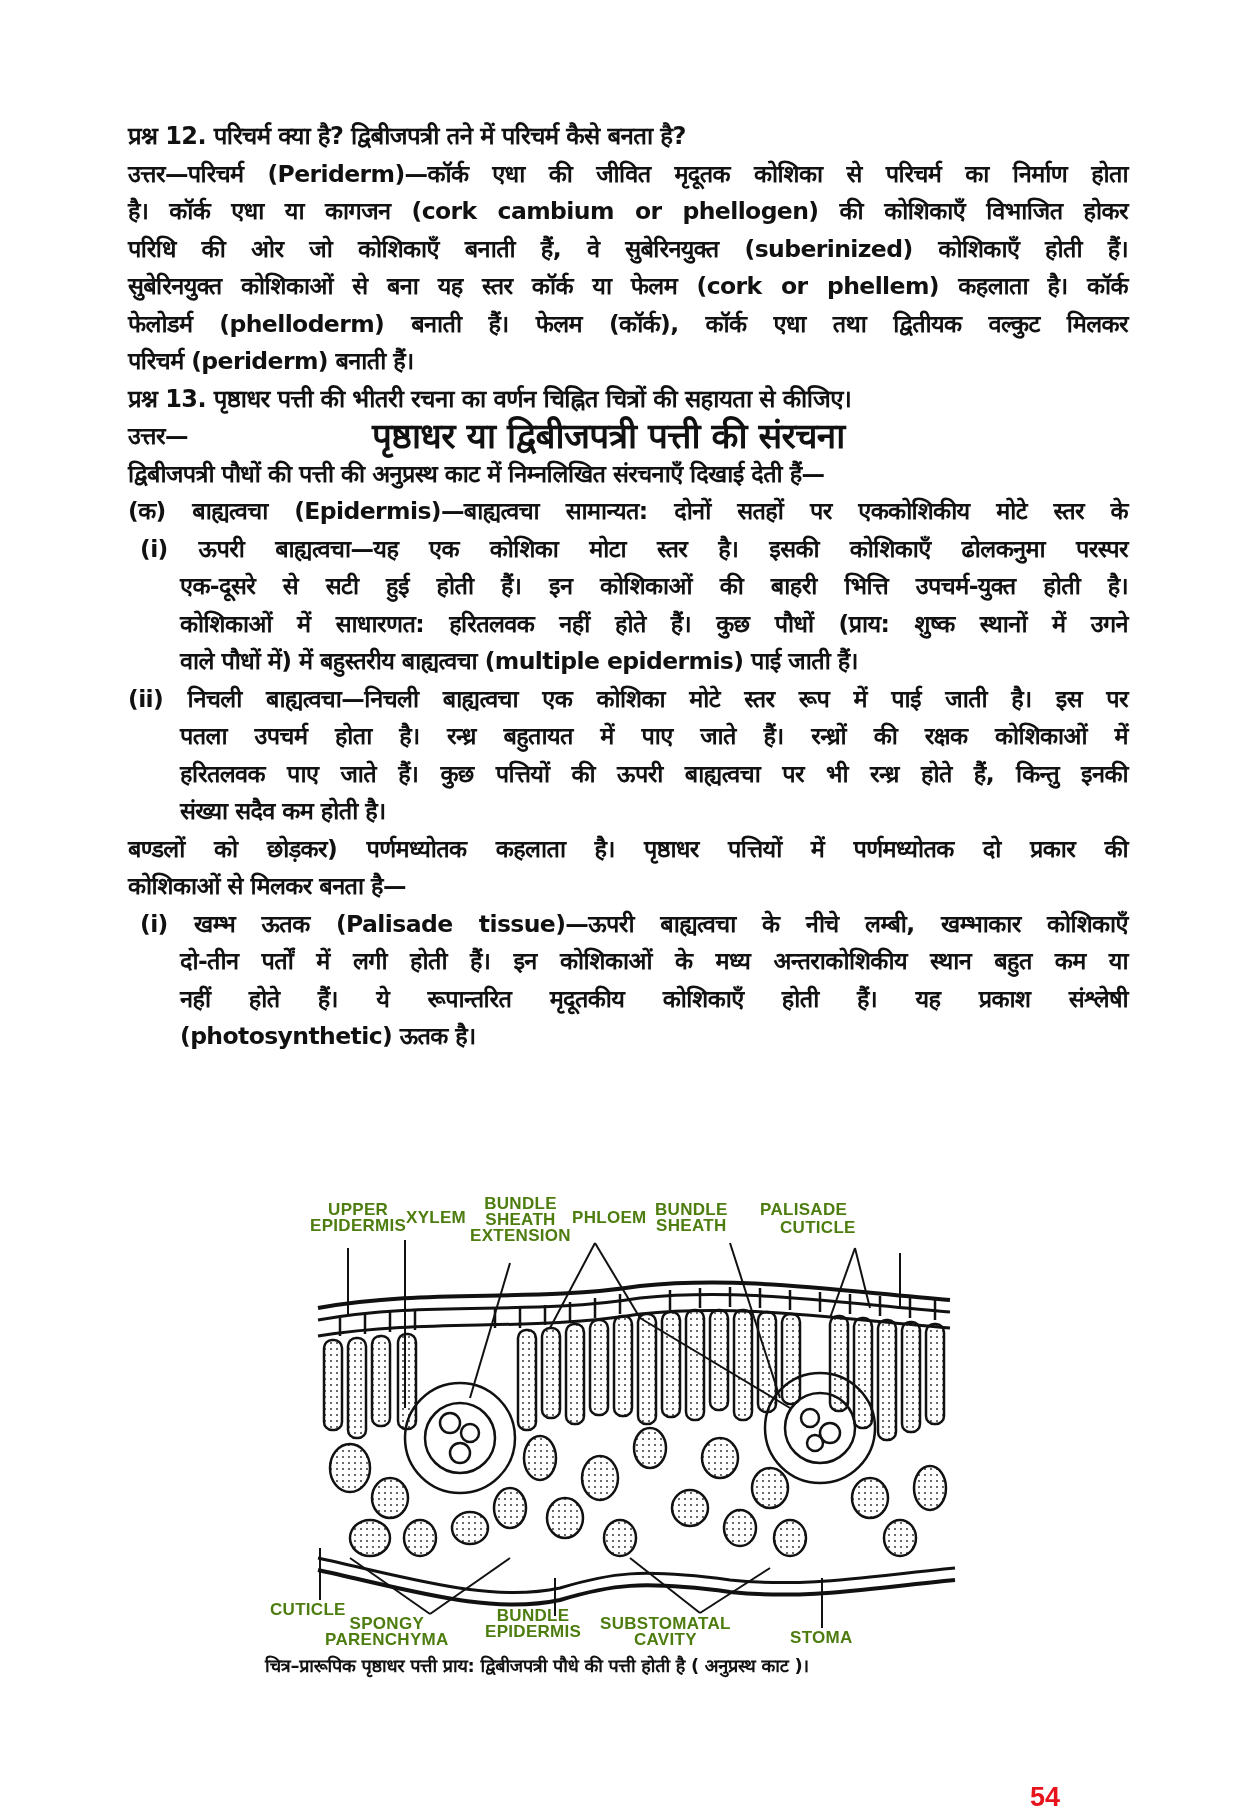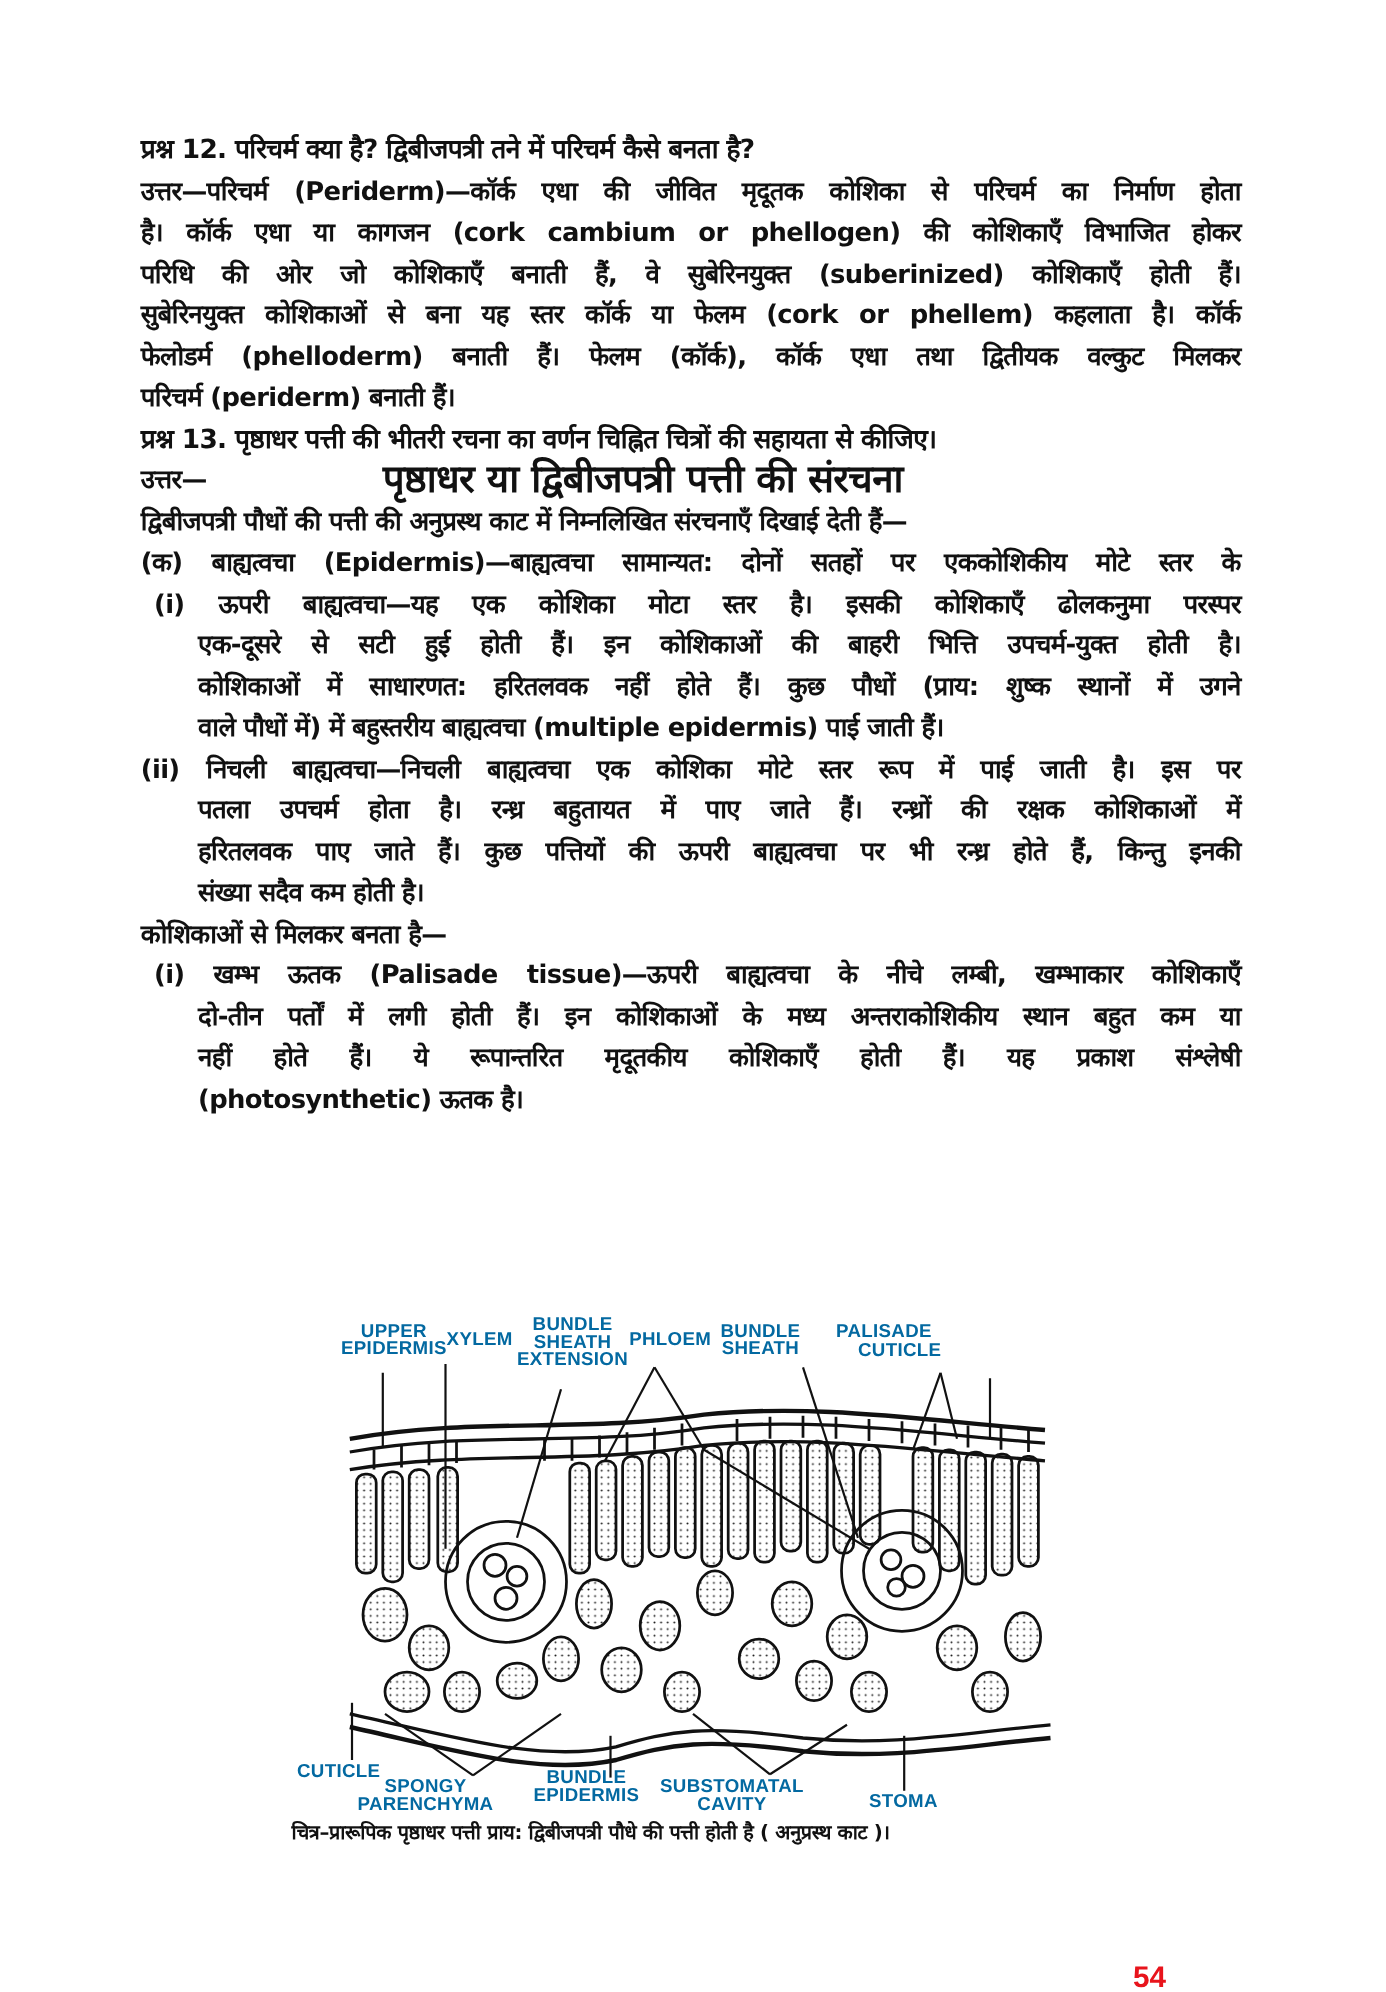--- a/index.html
+++ b/index.html
@@ -5,26 +5,26 @@
   html, body { margin:0; padding:0; background:#ffffff; }
   body { width:1260px; height:1811px; position:relative; overflow:hidden;
          font-family:"DejaVu Sans", "Liberation Sans", sans-serif; color:#111; }
   .page { position:absolute; left:128px; top:118px; width:1000px; }
   .line { font-size:23.5px; line-height:37.5px; letter-spacing:-0.6px; font-weight:bold;
           white-space:nowrap; text-align:justify; text-align-last:justify; }
   .line.last { text-align-last:left; }
   .indent { padding-left:52px; }
   .hang { padding-left:12px; }
   .q { font-size:24px; }
-  .heading-row { display:flex; }
+  .heading-row { display:flex;gap:24px; }
   .heading-row .lbl { width:220px; }
   .heading-row .ttl { font-size:35px; }
   .figure { position:absolute; left:310px; top:1208px; width:655px; height:430px; }
   .diagram-label { position:absolute; font-family:"Liberation Sans", sans-serif; font-weight:bold;
-                   font-size:17px; line-height:16px; color:#0369a1; text-align:center; letter-spacing:0.3px; }
+                   font-size:17px; line-height:16px; color:#4d7c0f; text-align:center; letter-spacing:0.3px; }
   .caption { position:absolute; left:265px; top:1653px; width:750px; font-size:18px; font-weight:bold;
              white-space:nowrap; letter-spacing:-0.3px; }
   .page-number { position:absolute; left:1030px; top:1782px; font-family:"Liberation Sans", sans-serif;
                  font-weight:bold; font-size:27px; color:#e8141c; }
   svg { display:block; }
 </style>
 </head>
 <body>
 
 <div class="page">
@@ -52,20 +52,21 @@
     <div class="line hang">(i) ऊपरी बाह्यत्वचा—यह एक कोशिका मोटा स्तर है। इसकी कोशिकाएँ ढोलकनुमा परस्पर</div>
     <div class="line indent">एक-दूसरे से सटी हुई होती हैं। इन कोशिकाओं की बाहरी भित्ति उपचर्म-युक्त होती है।</div>
     <div class="line indent">कोशिकाओं में साधारणत: हरितलवक नहीं होते हैं। कुछ पौधों (प्राय: शुष्क स्थानों में उगने</div>
     <div class="line indent last">वाले पौधों में) में बहुस्तरीय बाह्यत्वचा (multiple epidermis) पाई जाती हैं।</div>
 
     <div class="line">(ii) निचली बाह्यत्वचा—निचली बाह्यत्वचा एक कोशिका मोटे स्तर रूप में पाई जाती है। इस पर</div>
     <div class="line indent">पतला उपचर्म होता है। रन्ध्र बहुतायत में पाए जाते हैं। रन्ध्रों की रक्षक कोशिकाओं में</div>
     <div class="line indent">हरितलवक पाए जाते हैं। कुछ पत्तियों की ऊपरी बाह्यत्वचा पर भी रन्ध्र होते हैं, किन्तु इनकी</div>
     <div class="line indent last">संख्या सदैव कम होती है।</div>
 
+    <div class="line">बण्डलों को छोड़कर) पर्णमध्योतक कहलाता है। पृष्ठाधर पत्तियों में पर्णमध्योतक दो प्रकार की</div>
     <div class="line last">कोशिकाओं से मिलकर बनता है—</div>
 
     <div class="line hang">(i) खम्भ ऊतक  (Palisade tissue)—ऊपरी बाह्यत्वचा के नीचे लम्बी, खम्भाकार कोशिकाएँ</div>
     <div class="line indent">दो-तीन पर्तों में लगी होती हैं। इन कोशिकाओं के मध्य अन्तराकोशिकीय स्थान बहुत कम या</div>
     <div class="line indent">नहीं होते हैं। ये रूपान्तरित मृदूतकीय कोशिकाएँ होती हैं। यह प्रकाश संश्लेषी</div>
     <div class="line indent last">(photosynthetic) ऊतक है।</div>
   </div>
 </div>
 
 <div class="figure">

